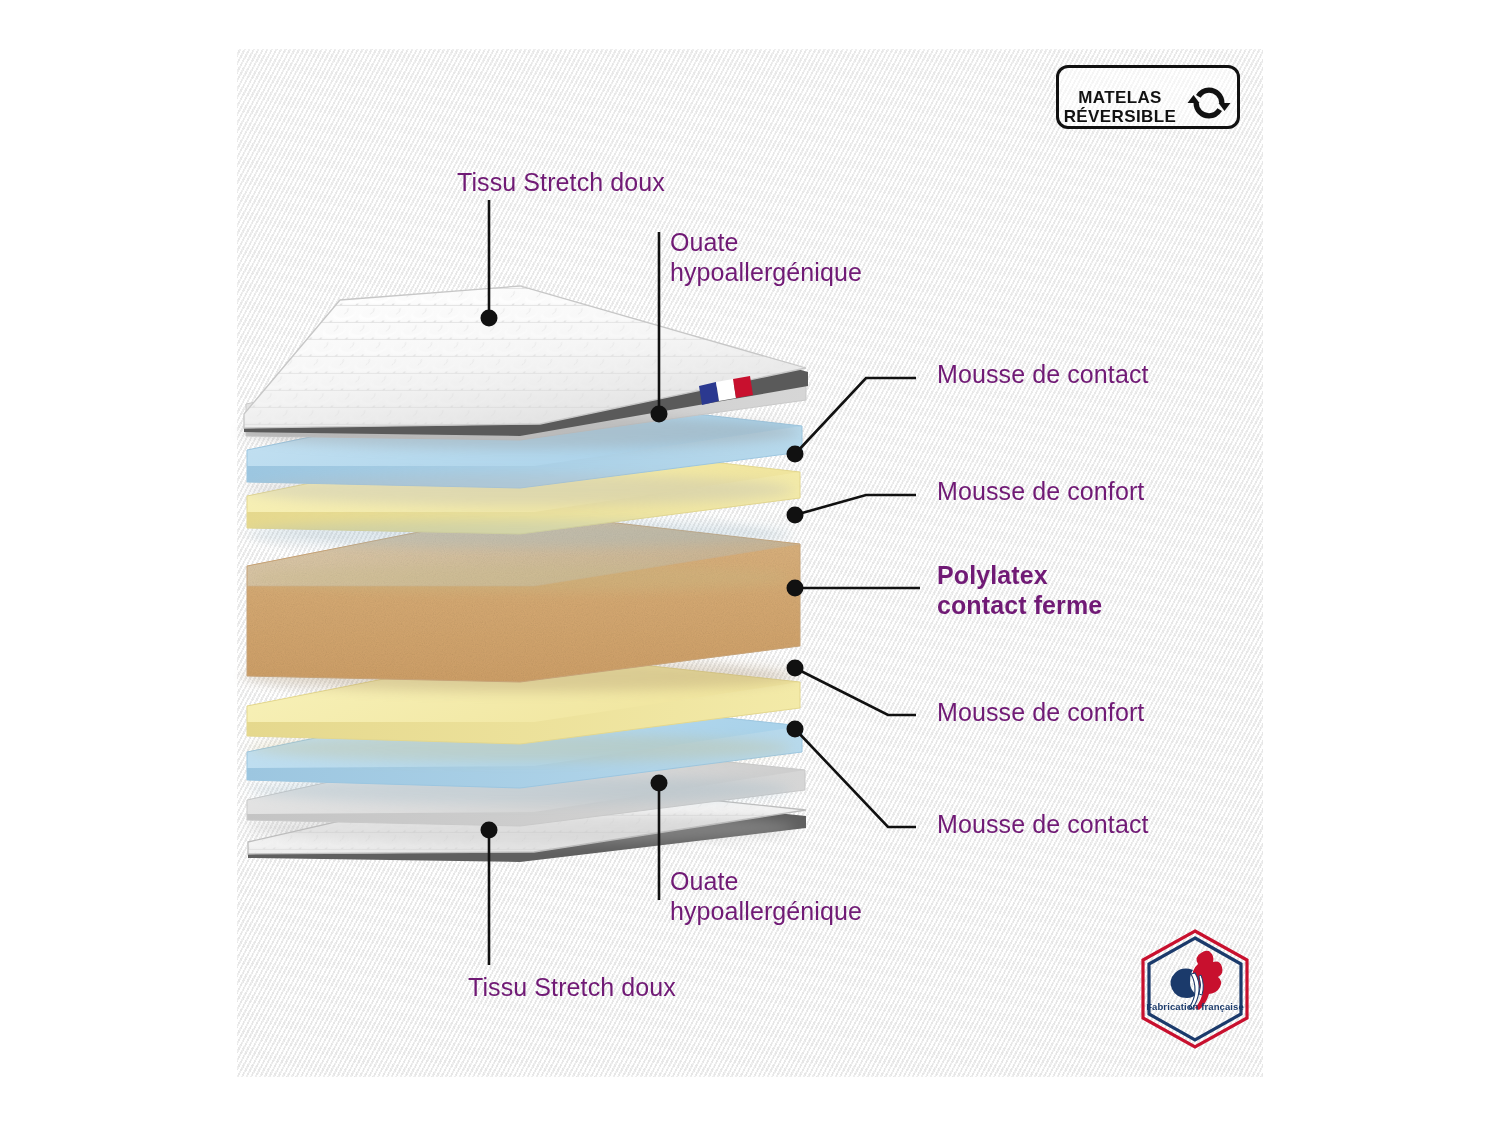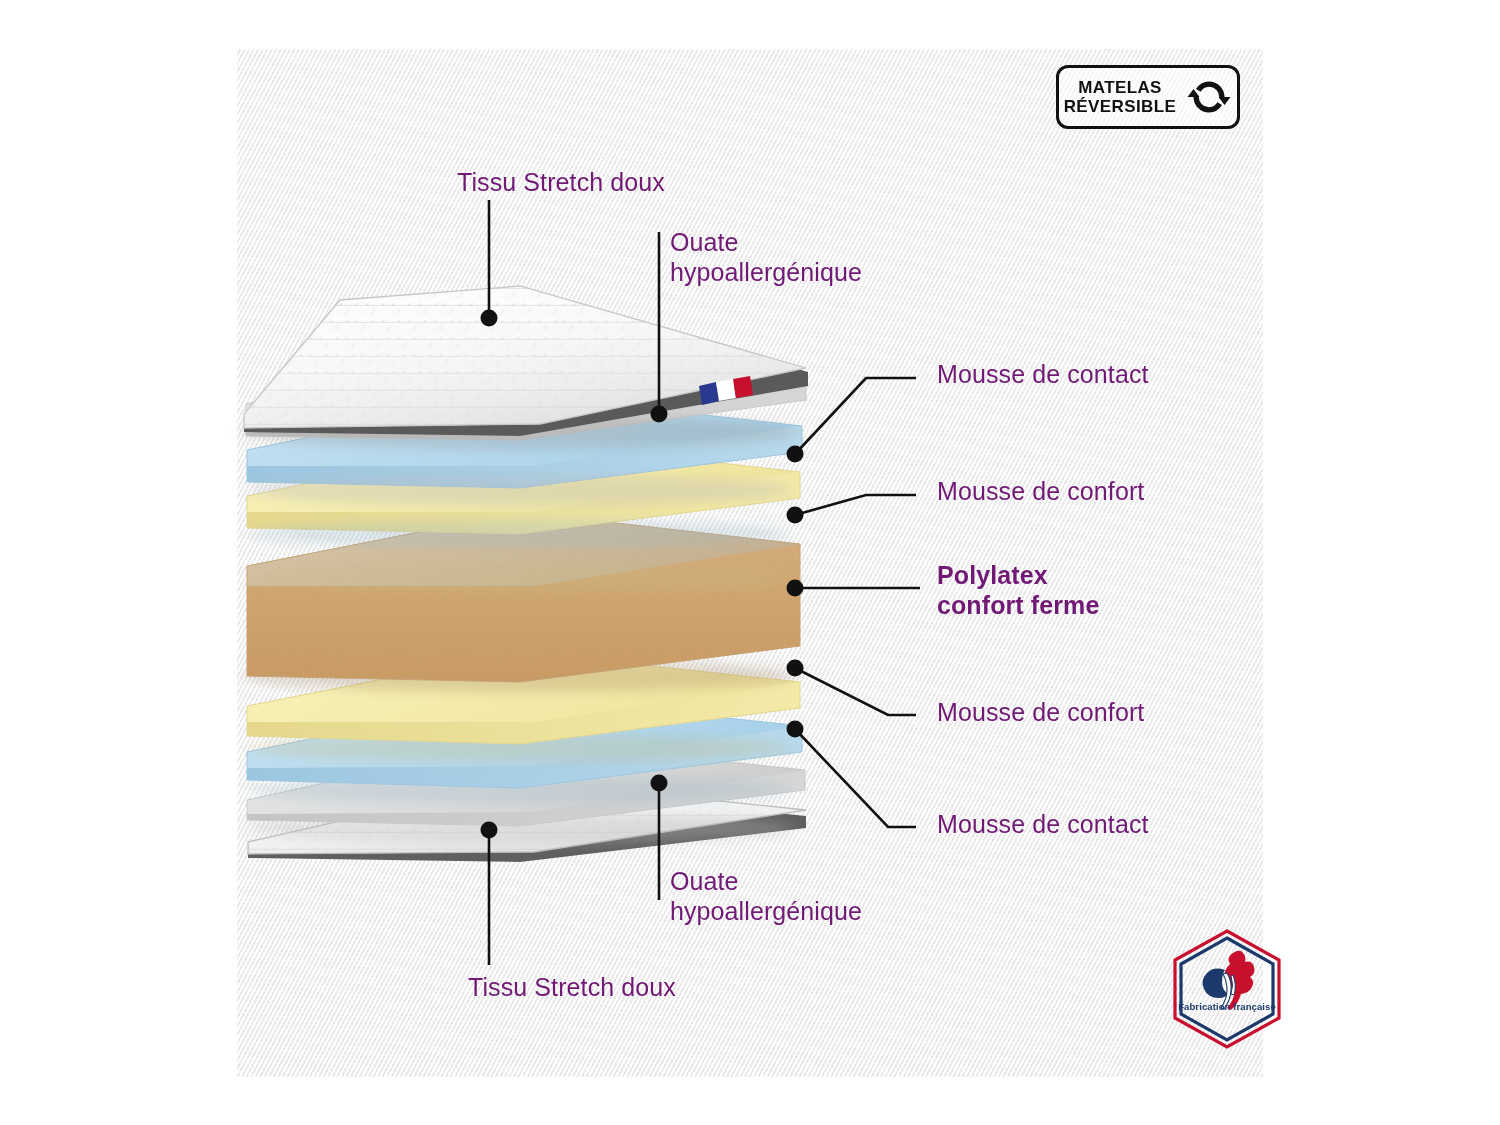--- a/index.html
+++ b/index.html
@@ -16,37 +16,37 @@
       repeating-linear-gradient(118deg, rgba(255,255,255,.95) 0 2px, rgba(225,225,225,.55) 2px 4px),
       repeating-linear-gradient(62deg, rgba(255,255,255,.85) 0 2px, rgba(228,228,228,.45) 2px 4px),
       linear-gradient(#fbfbfb,#f4f4f4);
     overflow:hidden;
   }
 
   
   .badge-rev{
     position:absolute; left:1056px; top:65px; width:184px; height:64px;
     border:3px solid #111; border-radius:12px; background:rgba(255,255,255,.55);
-    display:flex; align-items:center; justify-content:center; gap:10px;
+    display:flex; align-items:flex-end; justify-content:center; gap:10px;
     padding:0 8px;
   }
   .badge-rev .txt{ font-size:17px; font-weight:bold; line-height:1.12;
      letter-spacing:.4px; color:#111; text-align:center; }
   .badge-rev svg{ flex:0 0 auto; }
 
   
   #stack{ position:absolute; left:0; top:0; width:1500px; height:1125px; pointer-events:none; }
 
   
   .lbl{ position:absolute; color:#701a75; font-size:25px; line-height:1.18;
         white-space:pre-line; font-weight:400; letter-spacing:.1px; }
   .lbl.bold{ font-weight:bold; }
 
   
-  .ff-badge{ position:absolute; left:1165px; top:927px; width:124px; height:124px; }
+  .ff-badge{ position:absolute; left:1133px; top:927px; width:124px; height:124px; }
   .ff-badge .cap{
       position:absolute; left:0; right:0; top:74px; text-align:center;
       font-size:9.5px; font-weight:bold; color:#1b3a6b; letter-spacing:.1px;
   }
 </style>
 </head>
 <body>
 
 <div id="root">
 
@@ -226,21 +226,21 @@
   <div class="lbl" style="left:457px; top:168px;">Tissu Stretch doux</div>
 
   <div class="lbl" style="left:670px; top:228px;">Ouate
 hypoallergénique</div>
 
   <div class="lbl" style="left:937px; top:360px;">Mousse de contact</div>
 
   <div class="lbl" style="left:937px; top:477px;">Mousse de confort</div>
 
   <div class="lbl bold" style="left:937px; top:561px;">Polylatex
-confort ferme</div>
+contact ferme</div>
 
   <div class="lbl" style="left:937px; top:698px;">Mousse de confort</div>
 
   <div class="lbl" style="left:937px; top:810px;">Mousse de contact</div>
 
   <div class="lbl" style="left:670px; top:867px;">Ouate
 hypoallergénique</div>
 
   <div class="lbl" style="left:468px; top:973px;">Tissu Stretch doux</div>
 

